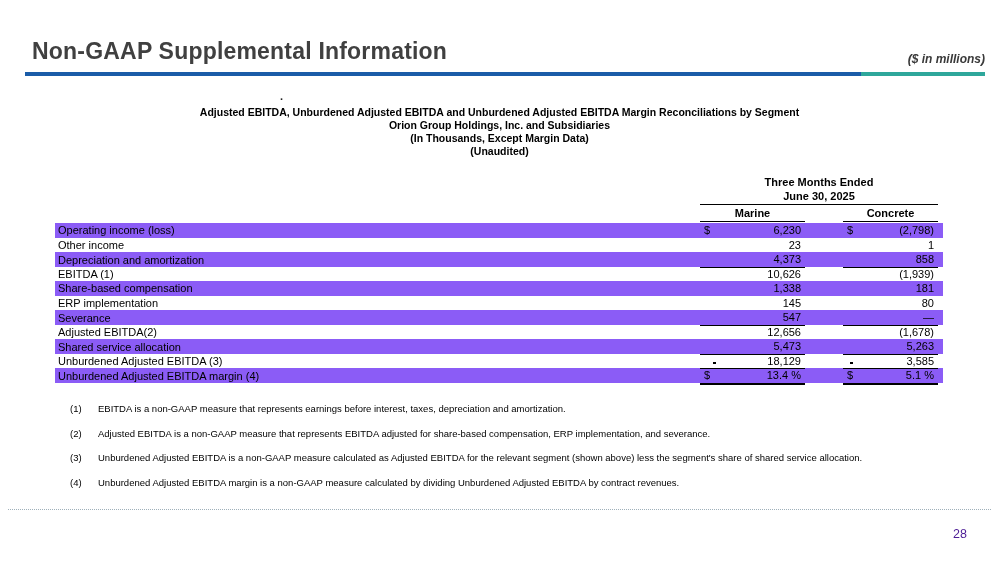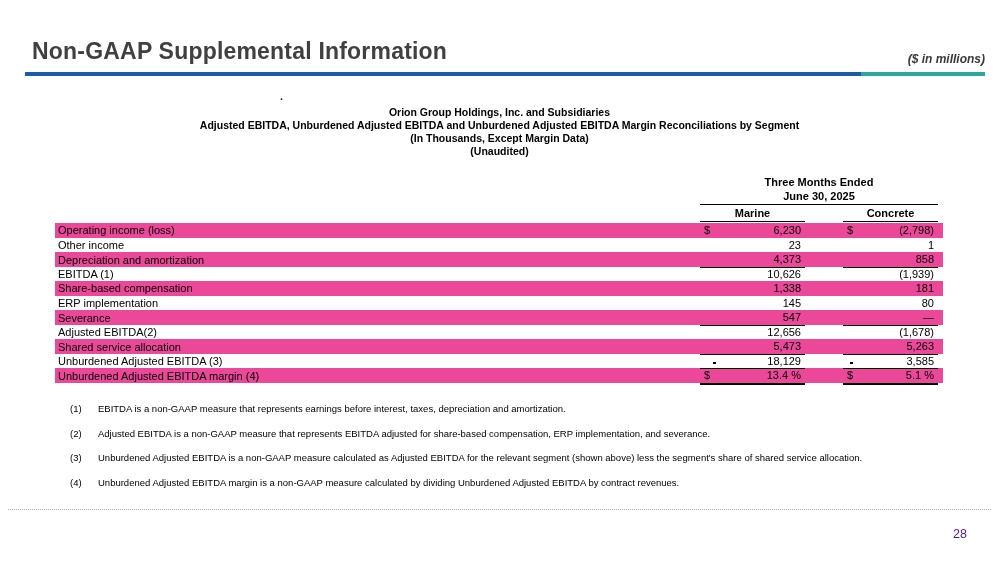--- a/index.html
+++ b/index.html
@@ -91,21 +91,21 @@
     text-align: center;
     font-weight: bold;
     line-height: 15px;
     border-bottom: 1px solid #000;
   }
   .colheads .colhead.marine { grid-column: 2; }
   .colheads .colhead.concrete { grid-column: 4; }
 
   .rows { margin-top: 1px; }
   .row { height: 14.5px; line-height: 14.5px; }
-  .row.shaded { background: #ec4899; }
+  .row.shaded { background: #8b5cf6; }
   .row .label { padding-left: 3px; white-space: nowrap; overflow: hidden; }
   .row .val {
     display: flex;
     justify-content: space-between;
     height: 100%;
     align-items: center;
     padding: 0 4px;
     box-sizing: border-box;
   }
   .row .val .num { text-align: right; white-space: nowrap; }
@@ -174,22 +174,22 @@
   <div class="title">Non-GAAP Supplemental Information</div>
   <div class="units-note">($ in millions)</div>
   <div class="title-rule">
     <div class="rule-blue"></div>
     <div class="rule-teal"></div>
   </div>
 
   <div class="stray-dot">.</div>
 
   <div class="tbl-heading">
+    <div>Adjusted EBITDA, Unburdened Adjusted EBITDA and Unburdened Adjusted EBITDA Margin Reconciliations by Segment</div>
     <div>Orion Group Holdings, Inc. and Subsidiaries</div>
-    <div>Adjusted EBITDA, Unburdened Adjusted EBITDA and Unburdened Adjusted EBITDA Margin Reconciliations by Segment</div>
     <div>(In Thousands, Except Margin Data)</div>
     <div>(Unaudited)</div>
   </div>
 
   <div class="fin-table">
     <div class="thead">
       <div class="grid-row">
         <div class="period-wrap">
           <div>Three Months Ended</div>
           <div>June 30, 2025</div>

